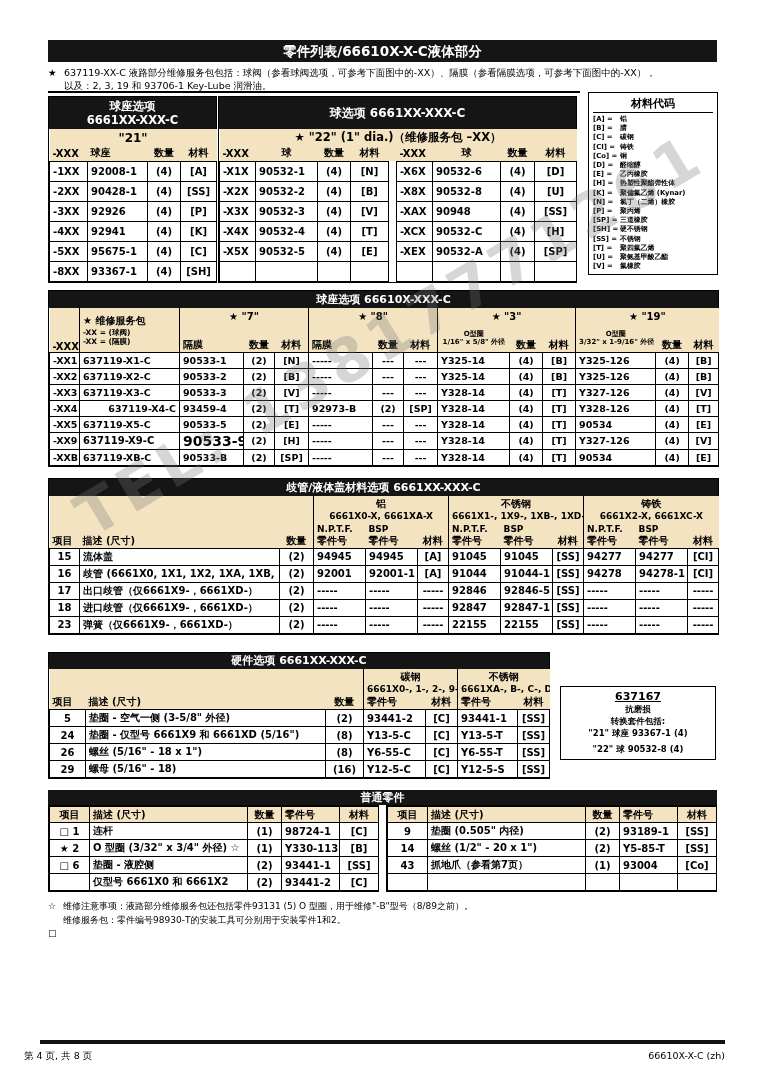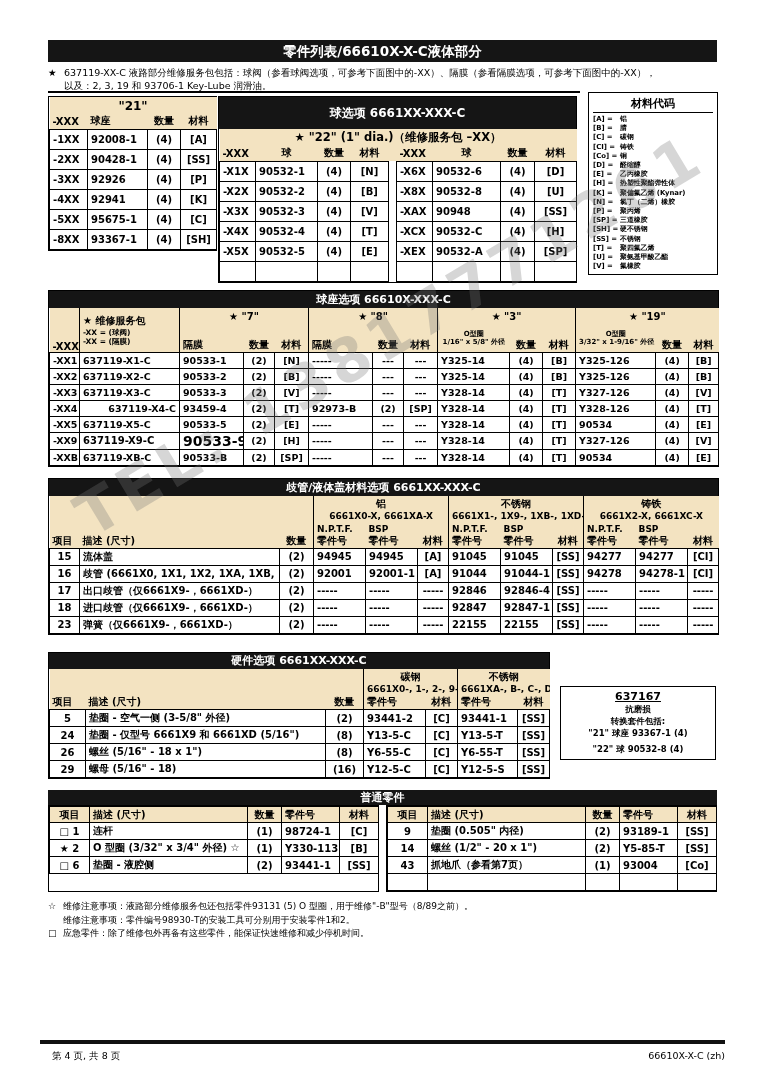--- a/index.html
+++ b/index.html
@@ -53,20 +53,24 @@
     </div>
     <div class="noteline">
       <span class="mark"></span>
       <span>以及：2, 3, 19 和 93706-1 Key-Lube 润滑油。</span>
     </div>
   </div>
 
   <div class="abs" style="left:48px;top:91px;width:532px;height:1.5px;background:#000;"></div>
 
   <div class="abs tblbox" style="left:48px;top:96px;width:167px;">
+    <div class="blackbar" style="font-size:11.5px;line-height:14px;padding:2px 0;">
+      <div>球座选项</div>
+      <div>6661XX-XXX-C</div>
+    </div>
     <table>
       <colgroup>
           <col style="width:38px">
           <col style="width:60px">
           <col style="width:33px">
           <col style="width:36px">
         </colgroup>
       <thead>
         <tr>
             <th colspan="4" style="font-size:12px;height:17px;">"21"</th>
@@ -598,21 +602,21 @@
           </tr>
 
           <tr style="height:17px;">
             <td class="c">17</td>
             <td class="l">出口歧管（仅6661X9-，6661XD-）</td>
             <td class="c">(2)</td>
             <td class="l">-----</td>
             <td class="l">-----</td>
             <td class="c">-----</td>
             <td class="l">92846</td>
-            <td class="l">92846-4</td>
+            <td class="l">92846-5</td>
             <td class="c">[SS]</td>
             <td class="l">-----</td>
             <td class="l">-----</td>
             <td class="c">-----</td>
           </tr>
 
           <tr style="height:17px;">
             <td class="c">18</td>
             <td class="l">进口歧管（仅6661X9-，6661XD-）</td>
             <td class="c">(2)</td>
@@ -771,20 +775,27 @@
               </tr>
 
               <tr style="height:17px;">
                 <td class="c">□ 6</td>
                 <td class="l">垫圈 - 液腔侧</td>
                 <td class="c">(2)</td>
                 <td class="l">93441-1</td>
                 <td class="c">[SS]</td>
               </tr>
 
+              <tr style="height:17px;">
+                <td class="c"></td>
+                <td class="l">仅型号 6661X0 和 6661X2</td>
+                <td class="c">(2)</td>
+                <td class="l">93441-2</td>
+                <td class="c">[C]</td>
+              </tr>
             </tbody>
         </table>
       </div>
       <div class="tblbox" style="width:329px;">
         <table>
           <colgroup>
               <col style="width:40px">
               <col style="width:158px">
               <col style="width:34px">
               <col style="width:58px">
@@ -838,27 +849,26 @@
     </div>
   </div>
 
   <div class="abs" style="left:48px;top:900px;width:660px;">
     <div class="fnline">
       <span class="mark">☆</span>
       <span>维修注意事项：液路部分维修服务包还包括零件93131 (5) O 型圈，用于维修"-B"型号（8/89之前）。</span>
     </div>
     <div class="fnline">
       <span class="mark"></span>
-      <span>维修注意事项：零件编号98930-T的安装工具可分别用于安装零件1和2。</span>
+      <span>维修服务包：零件编号98930-T的安装工具可分别用于安装零件1和2。</span>
     </div>
     <div class="fnline">
       <span class="mark">□</span>
-      <span>应急零件：除了维修包外再备有这些零件，能保证快速维修和减少停机时间。</span>
     </div>
   </div>
 
   <div class="watermark">TEL: 13817771261</div>
 
   <div class="abs footrule" style="left:40px;top:1040px;width:685px;height:4px;"></div>
-  <div class="abs pagefoot" style="left:52px;top:1050px;">第 4 页, 共 8 页</div>
+  <div class="abs pagefoot" style="left:24px;top:1050px;">第 4 页, 共 8 页</div>
   <div class="abs pagefoot" style="right:40px;top:1050px;margin-left:28px;">66610X-X-C (zh)</div>
 
 </div>
 
 </body></html>

